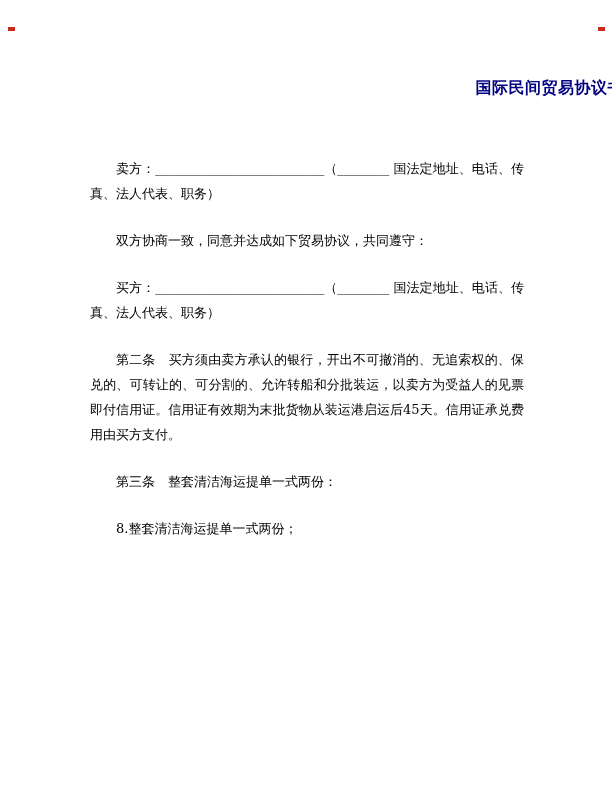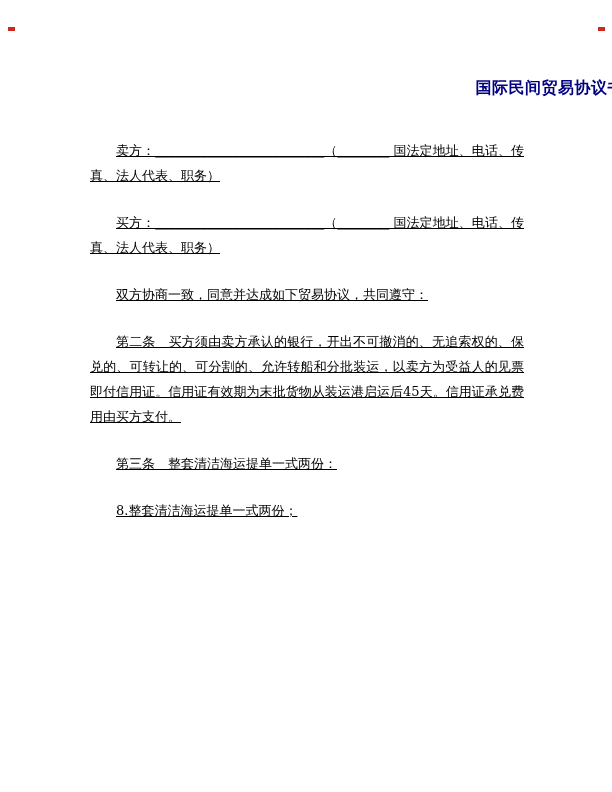--- a/index.html
+++ b/index.html
@@ -32,46 +32,45 @@
     width: 100%;
     margin: 12px;
     text-align: right;
     font-size: 16px;
     font-weight: bold;
     color: #000080;
     letter-spacing: 0.5px;
   }
   .doc-body {
     position: absolute;
-    top: 138px;
+    top: 156px;
     left: 90px;
     width: 434px;
     font-size: 13px;
     line-height: 25px;
     text-align: justify;
-    text-decoration: underline;
   }
   .doc-body p {
     margin: 0 0 22px 0;
     text-indent: 2em;
     word-break: break-all;
   }
 </style>
 </head>
 <body>
 
 <div class="page">
 
   <div class="reg-mark left"></div>
   <div class="reg-mark right"></div>
 
   <h1 class="doc-title">国际民间贸易协议书</h1>
 
   <div class="doc-body">
     <p>卖方：__________________________（________ 国法定地址、电话、传真、法人代表、职务）</p>
+    <p>双方协商一致，同意并达成如下贸易协议，共同遵守：</p>
     <p>买方：__________________________（________ 国法定地址、电话、传真、法人代表、职务）</p>
-    <p>双方协商一致，同意并达成如下贸易协议，共同遵守：</p>
     <p>第二条　买方须由卖方承认的银行，开出不可撤消的、无追索权的、保兑的、可转让的、可分割的、允许转船和分批装运，以卖方为受益人的见票即付信用证。信用证有效期为末批货物从装运港启运后45天。信用证承兑费用由买方支付。</p>
     <p>第三条　整套清洁海运提单一式两份：</p>
     <p>8.整套清洁海运提单一式两份；</p>
   </div>
 
 </div>
 
 </body></html>

